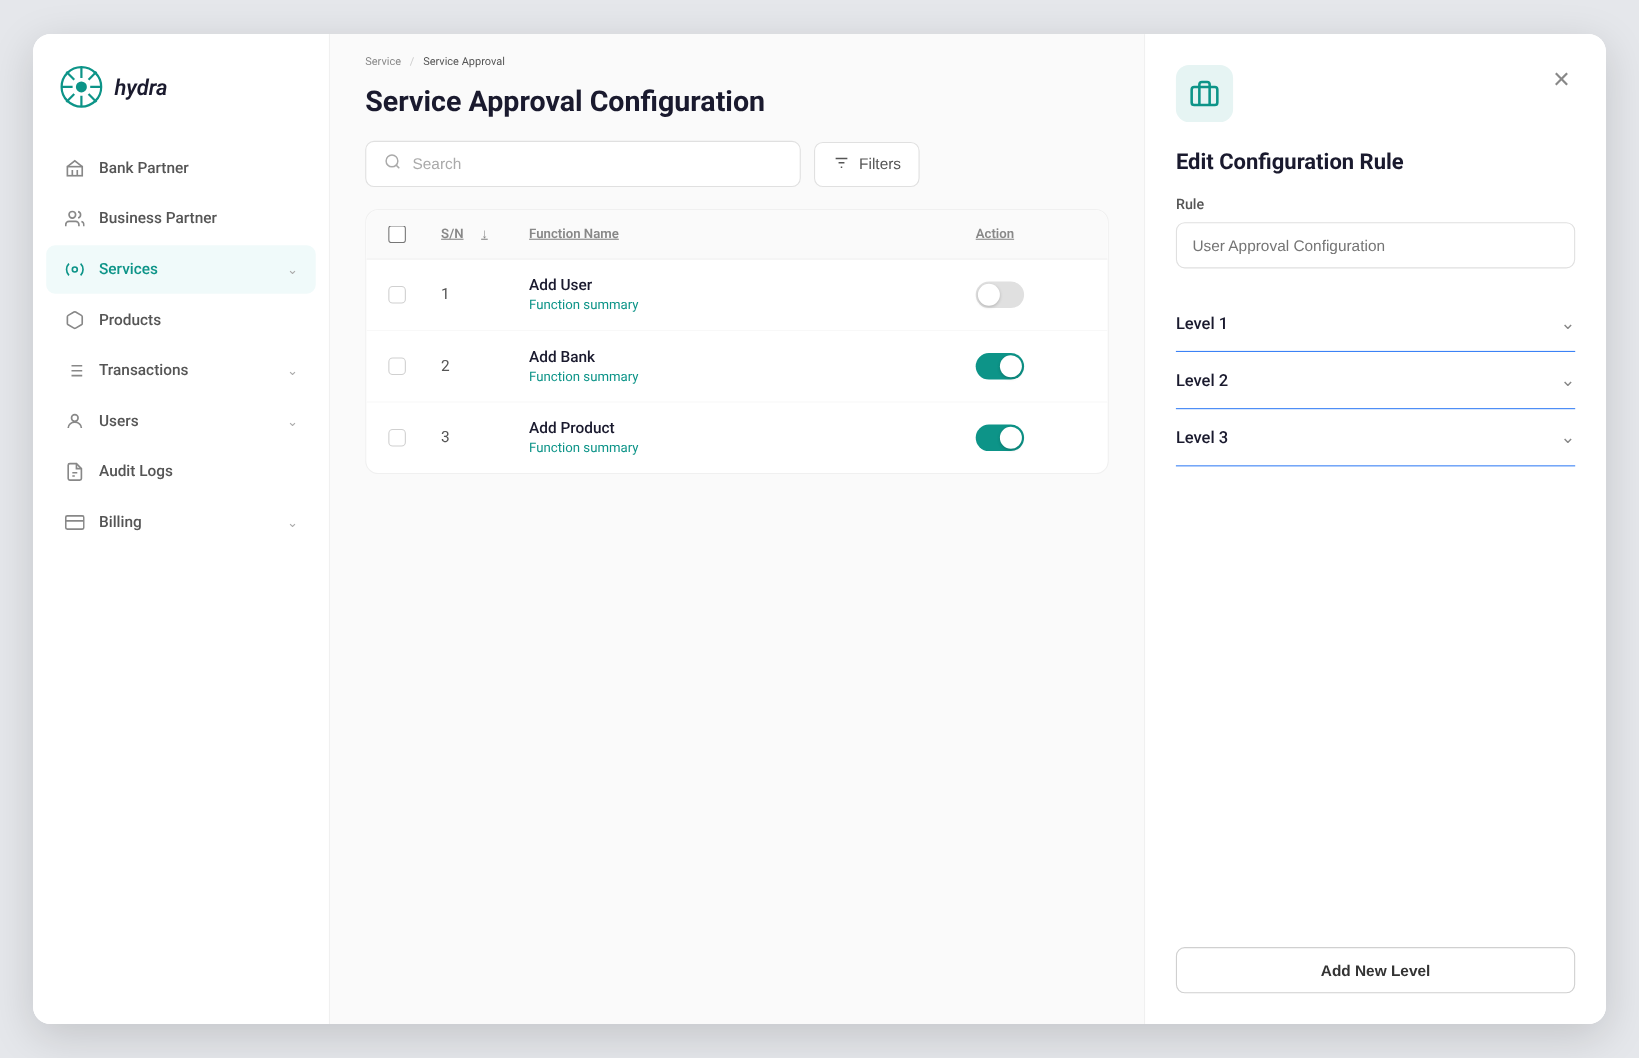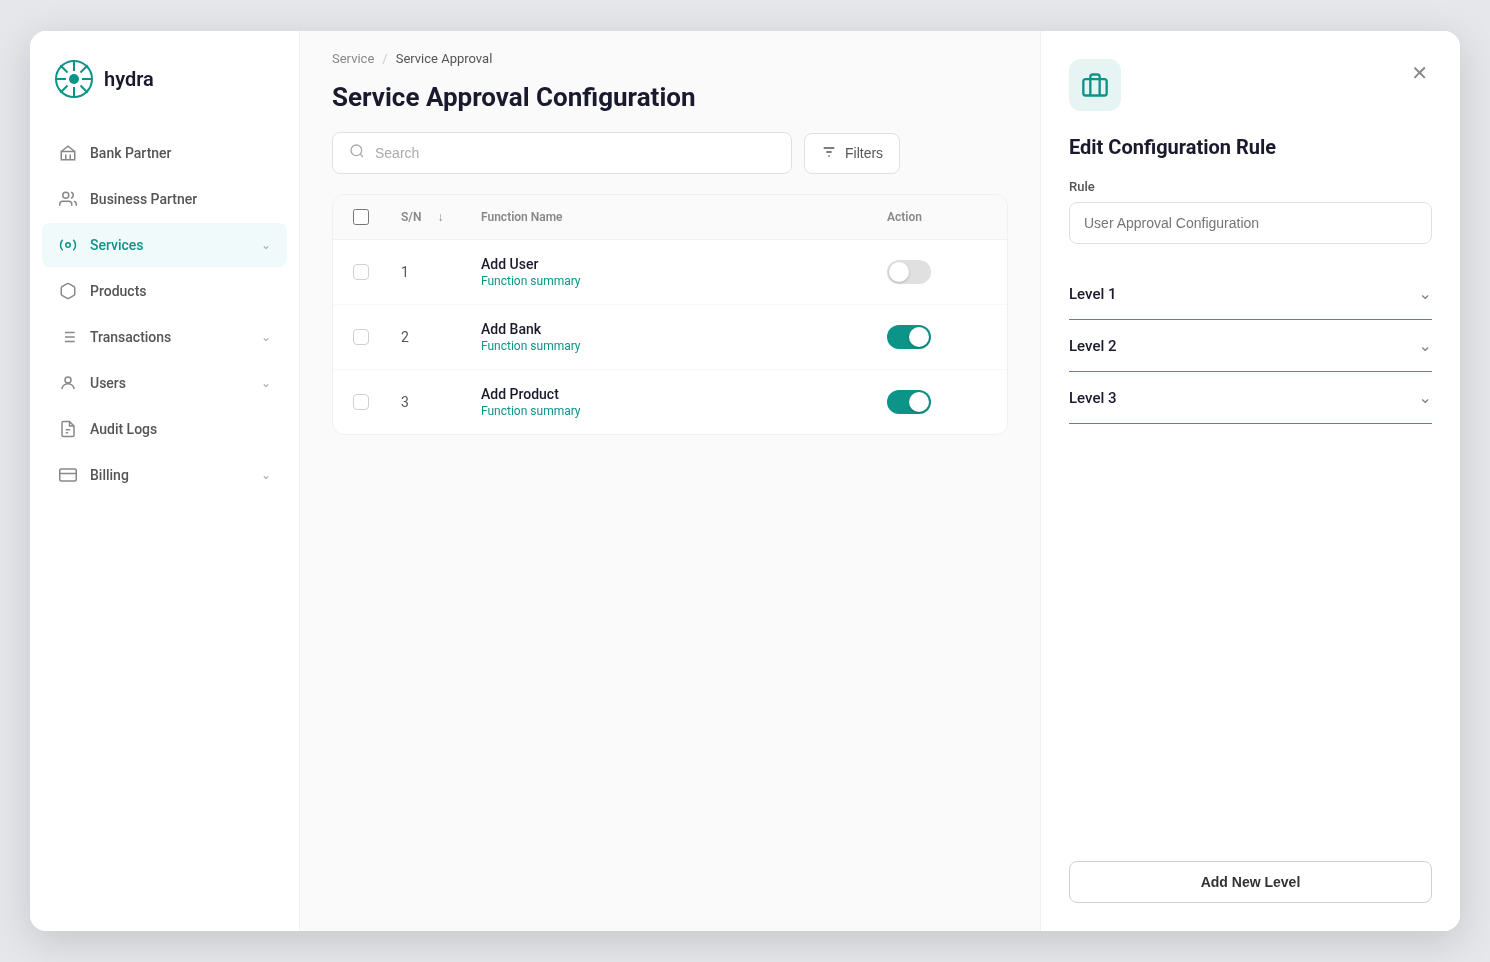--- a/index.html
+++ b/index.html
@@ -39,20 +39,21 @@
       padding: 0 24px 32px 24px;
     }
     .logo-icon {
       width: 40px;
       height: 40px;
     }
     .logo-text {
       font-size: 20px;
       font-weight: 600;
       color: #1a1a2e;
+      font-style: italic;
     }
     .sidebar-nav {
       flex: 1;
       padding: 0 12px;
     }
     .nav-item {
       display: flex;
       align-items: center;
       gap: 12px;
       padding: 12px 16px;
@@ -125,21 +126,21 @@
       background: #fafafa;
       display: flex;
       flex-direction: column;
       position: relative;
     }
     .breadcrumb {
       display: flex;
       align-items: flex-end;
       gap: 8px;
       padding: 20px 32px 0 32px;
-      font-size: 13px;
+      font-size: 10px;
       color: #888;
     }
     .breadcrumb-separator { color: #ccc; }
     .breadcrumb-current { color: #555; }
     .page-title {
       font-size: 26px;
       font-weight: 700;
       color: #1a1a2e;
       padding: 16px 32px 20px 32px;
     }
@@ -150,21 +151,21 @@
       padding: 0 32px 20px 32px;
     }
     .search-box {
       display: flex;
       align-items: center;
       gap: 10px;
       background: #fff;
       border: 1px solid #e0e0e0;
       border-radius: 8px;
       padding: 10px 16px;
-      width: 460px;
+      width: 396px;
     }
     .search-input {
       border: none;
       outline: none;
       font-size: 14px;
       color: #333;
       background: transparent;
       width: 100%;
     }
     .search-input::placeholder { color: #aaa; }
@@ -192,22 +193,23 @@
       grid-template-columns: 48px 80px 1fr 100px;
       padding: 14px 20px;
       border-bottom: 1px solid #f0f0f0;
       background: #fafafa;
     }
     .table-header-cell {
       font-size: 12px;
       color: #888;
       font-weight: 600;
       display: flex;
-      align-items: center;
+      align-items: flex-start;
       gap: 16px;
+      text-decoration: underline;
     }
     .table-row {
       display: grid;
       grid-template-columns: 48px 80px 1fr 100px;
       padding: 16px 20px;
       border-bottom: 1px solid #f8f8f8;
       align-items: center;
     }
     .table-row:last-child { border-bottom: none; }
     .row-checkbox {

